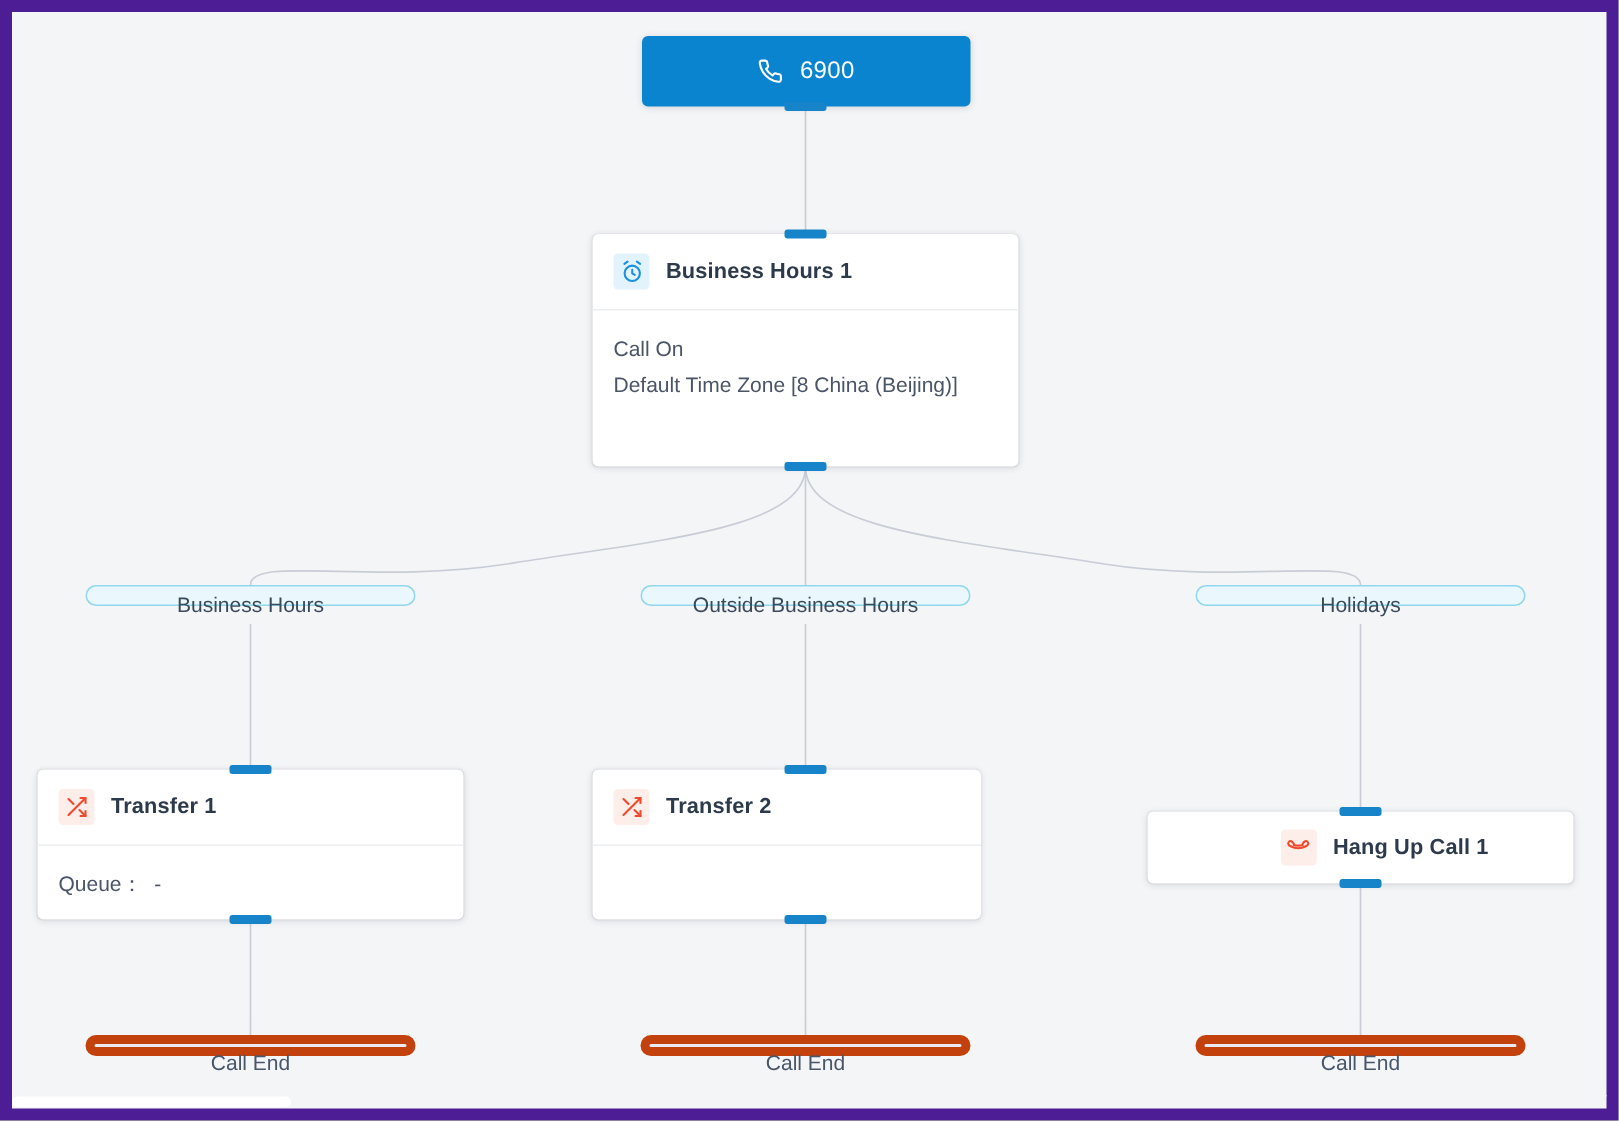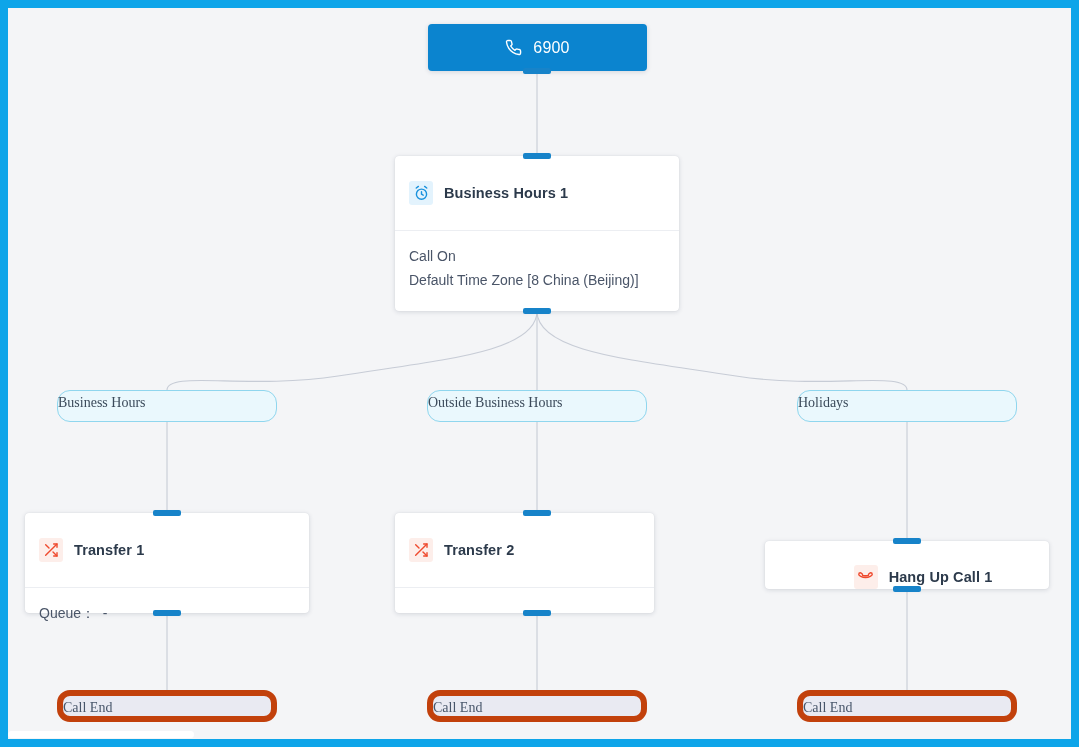--- a/index.html
+++ b/index.html
@@ -6,21 +6,21 @@
     margin: 0;
     padding: 0;
     background: #8c8c8c;
     font-family: "Liberation Sans", sans-serif;
   }
   #app {
     position: relative;
     width: 1079px;
     height: 747px;
     box-sizing: border-box;
-    background: #0ea5e9;
+    background: #4c1d95;
     overflow: hidden;
   }
   #canvas {
     position: absolute;
     left: 8px;
     top: 8px;
     width: 1063px;
     height: 723px;
     background: #f4f5f7;
     overflow: hidden;
@@ -44,21 +44,21 @@
     position: absolute;
     box-sizing: border-box;
     background: #ffffff;
     border-radius: 4px;
     box-shadow: 0 1px 5px rgba(23,35,61,0.14), 0 0 1px rgba(23,35,61,0.12);
   }
   .node-head {
     display: flex;
     align-items: center;
     height: 50px;
-    padding: 12px 14px;
+    padding: 0 14px;
     text-align: center;
   }
   .node-head.with-divider { border-bottom: 1px solid #eceef2; }
   .node-head.centered { justify-content: center; }
   .node-title {
     font-size: 14.5px;
     font-weight: bold;
     color: #2c3a4b;
     letter-spacing: 0.1px;
   }
@@ -110,26 +110,25 @@
     height: 6px;
     background: #1783c9;
     border-radius: 2px;
     margin-left: -14px;
   }
 
   
   .pill {
     position: absolute;
     box-sizing: border-box;
-    height: 32px;
+    height: 14px;
     line-height: 24px;
-    text-align: left;
+    text-align: center;
     border-radius: 13px;
     font-size: 14px;
-    font-family: Liberation Serif, serif;
   }
   .pill.branch {
     background: #eaf8fd;
     border: 1px solid #8fd6ee;
     color: #3b4a5a;
   }
   .pill.end {
     background: #e9eaf2;
     border: 6px solid #c2410c;
     color: #48566a;

